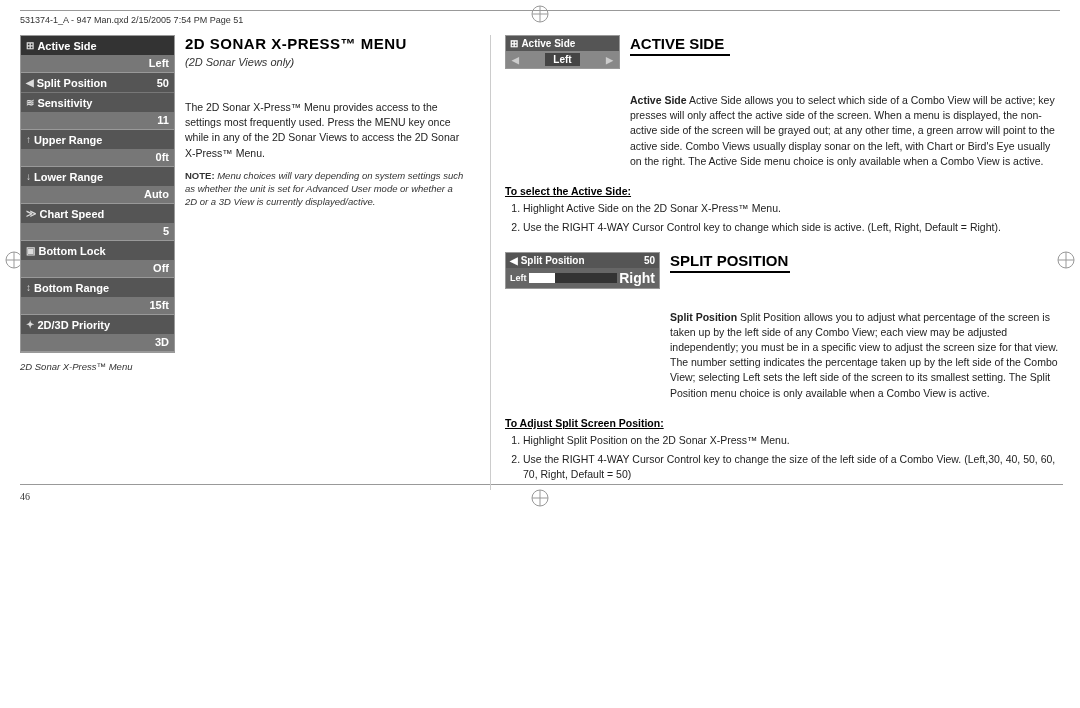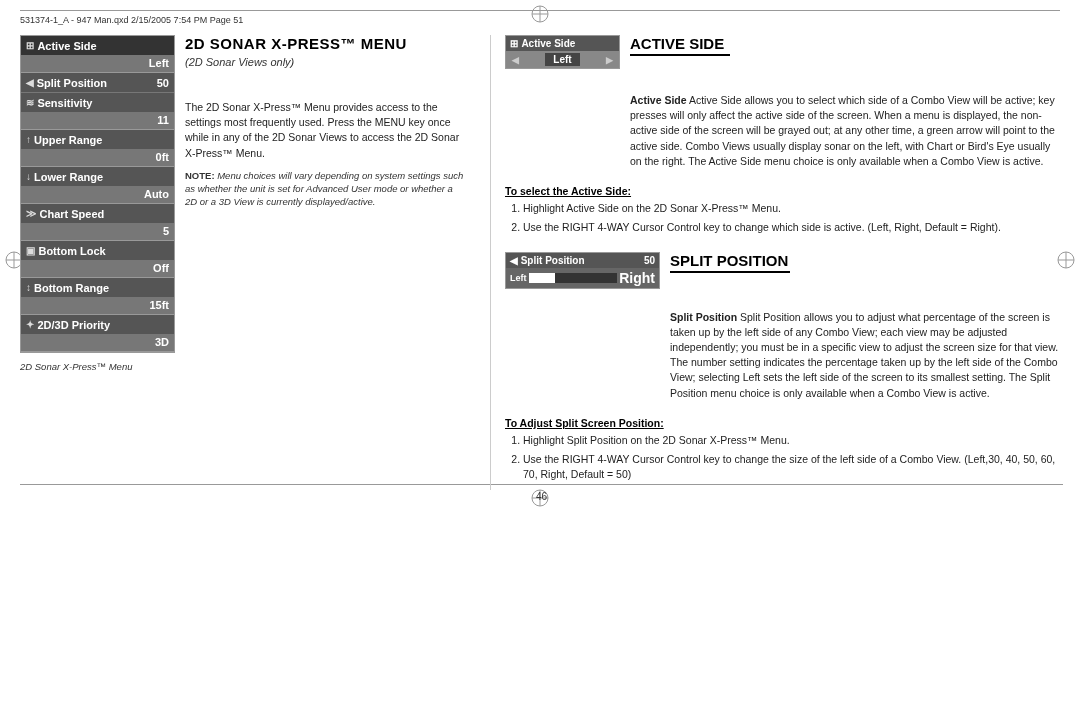--- a/index.html
+++ b/index.html
@@ -36,24 +36,24 @@
     }
 
     
     .footer-line {
       position: absolute;
       bottom: 18px;
       left: 20px;
       right: 17px;
       border-top: 1px solid #999;
       display: flex;
-      justify-content: center;
       padding-top: 6px;
       font-size: 10px;
       color: #333;
+      font-family: Liberation Serif, serif;
     }
 
     
     .reg-mark {
       position: absolute;
       width: 20px;
       height: 20px;
     }
     .reg-mark svg { width: 20px; height: 20px; }
 

